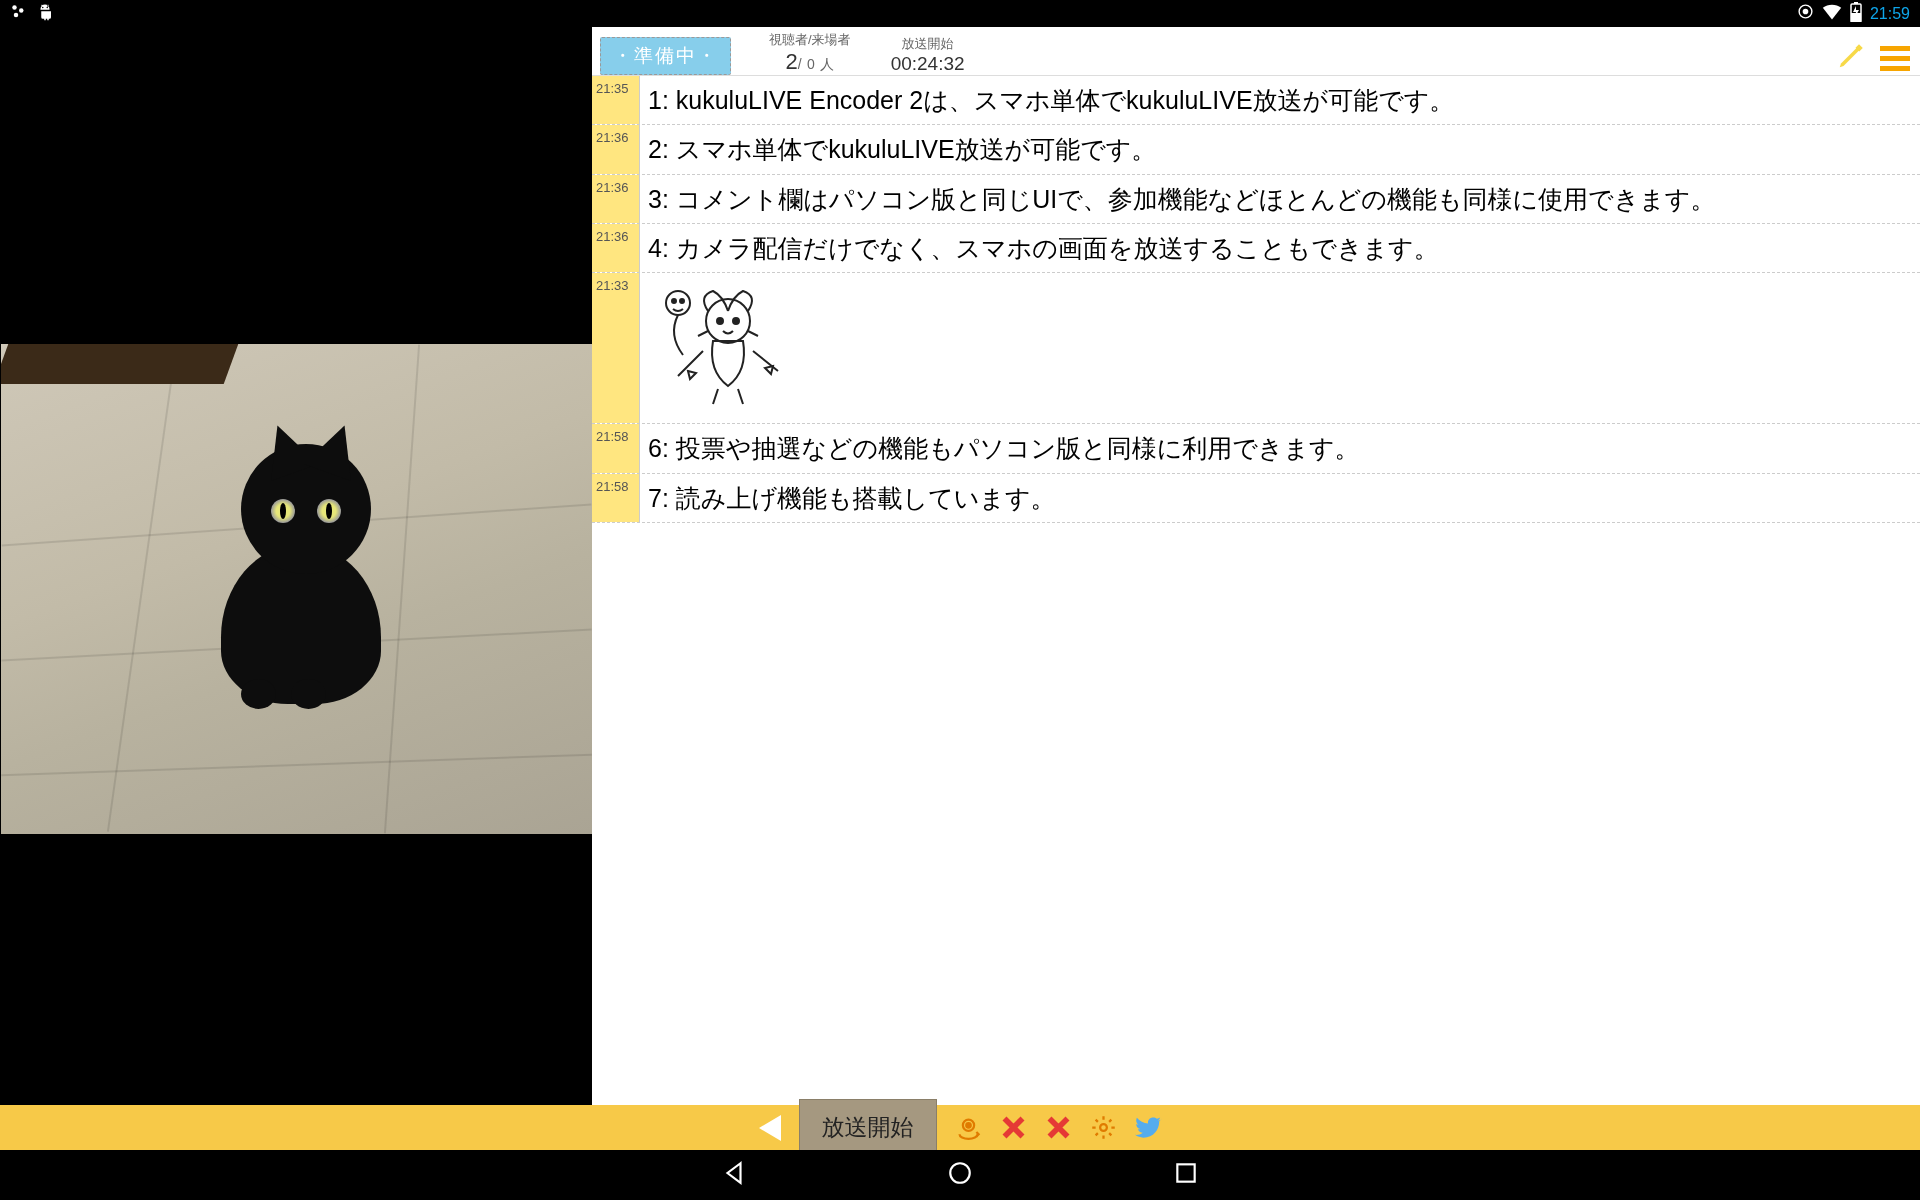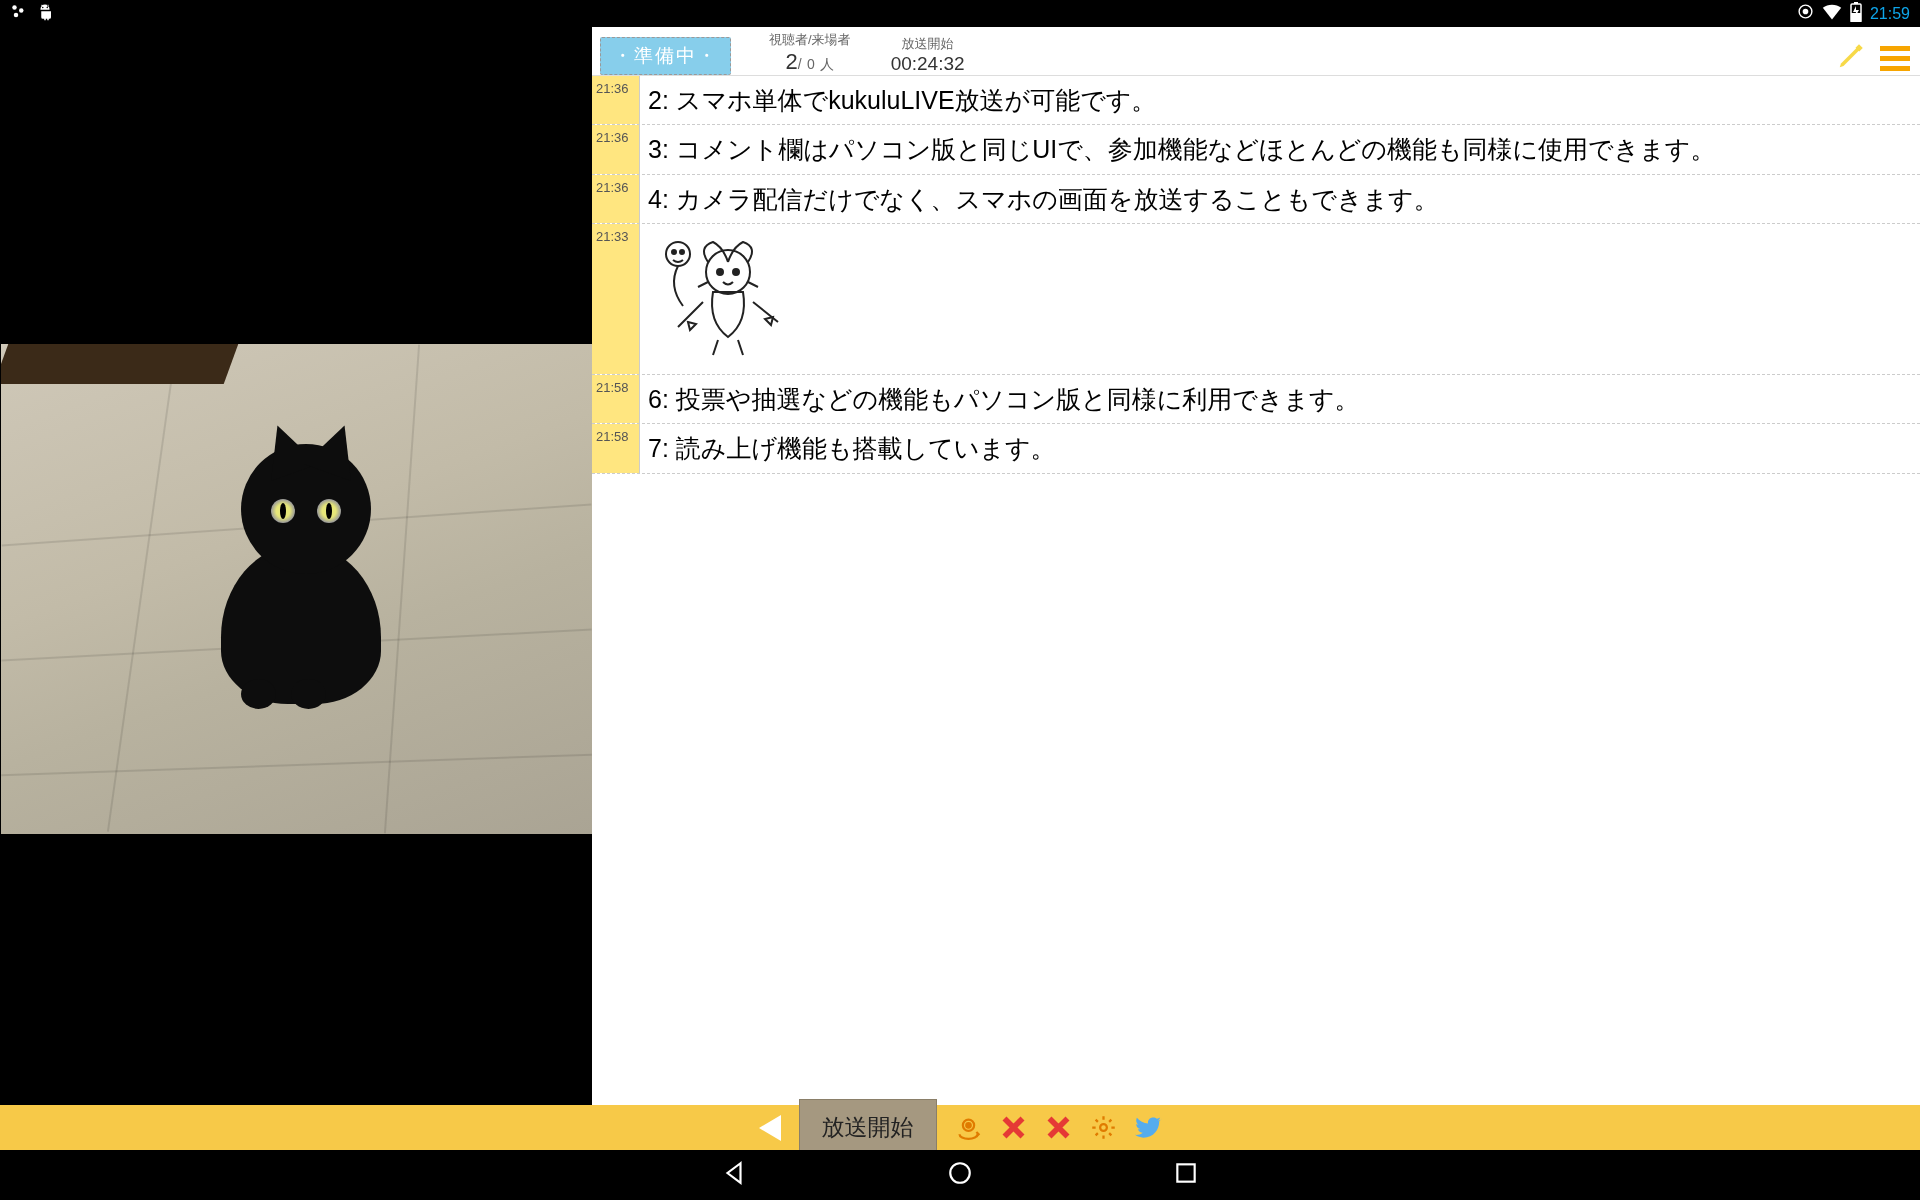--- a/index.html
+++ b/index.html
@@ -169,20 +169,24 @@
         </span>
         <span class="menu-icon">
           <div></div>
             <div></div>
             <div></div>
         </span>
       </div>
     </div>
 
     <div class="comments">
+      <div class="comment-row">
+        <div class="comment-time">21:35</div>
+        <div class="comment-body">1: kukuluLIVE Encoder 2は、スマホ単体でkukuluLIVE放送が可能です。</div>
+      </div>
       <div class="comment-row">
         <div class="comment-time">21:36</div>
         <div class="comment-body">2: スマホ単体でkukuluLIVE放送が可能です。</div>
       </div>
       <div class="comment-row">
         <div class="comment-time">21:36</div>
         <div class="comment-body">3: コメント欄はパソコン版と同じUIで、参加機能などほとんどの機能も同様に使用できます。</div>
       </div>
       <div class="comment-row">
         <div class="comment-time">21:36</div>

